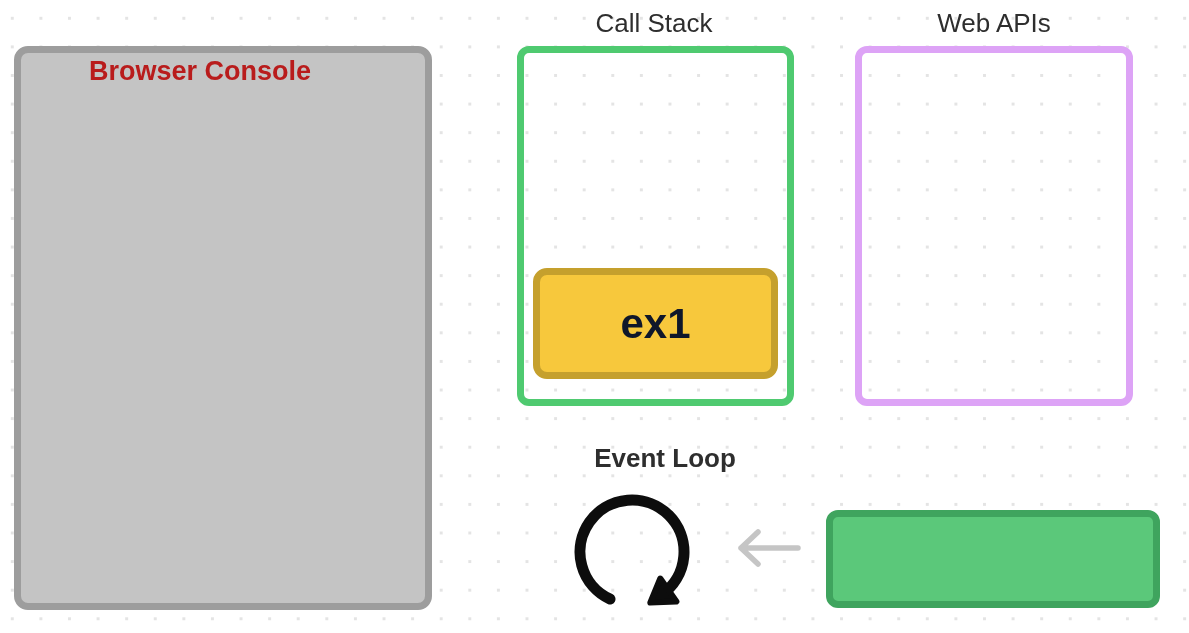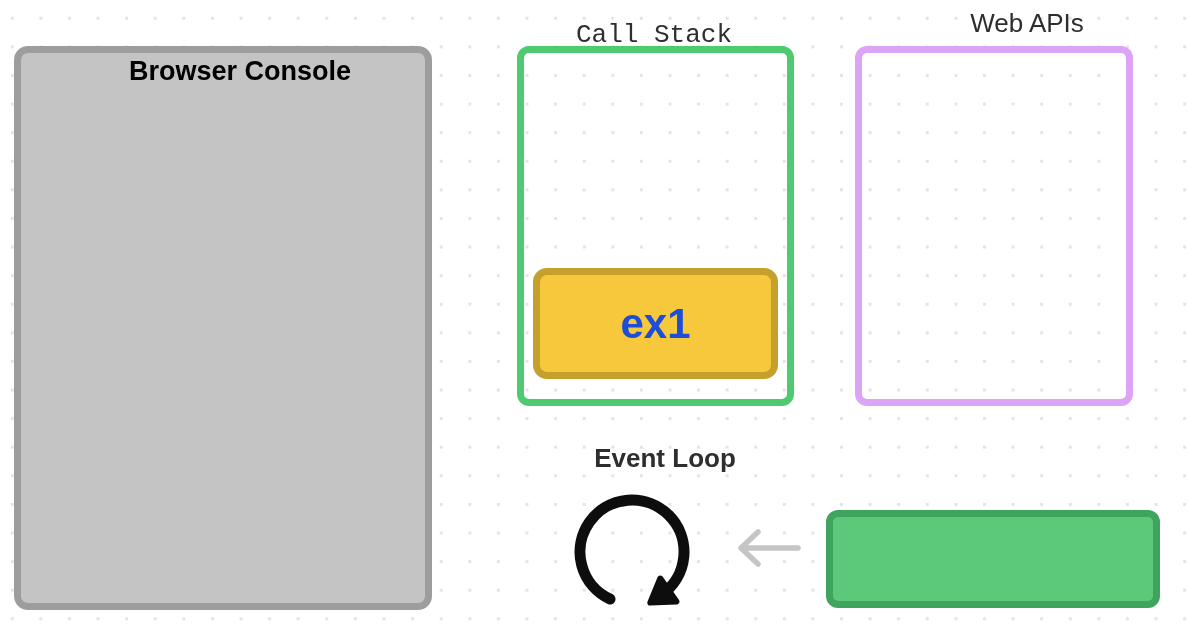--- a/index.html
+++ b/index.html
@@ -15,55 +15,55 @@
   }
   .panel { position:absolute; box-sizing:border-box; }
 
   
   .browser-console {
     left:14px; top:46px; width:418px; height:564px;
     background:#c4c4c4; border:7px solid #9d9d9d; border-radius:14px;
   }
   .bc-title {
     position:absolute; left:0; top:3px; width:358px;
-    text-align:center; font-size:27px; font-weight:700; color:#000000;margin-left:40px;
+    text-align:center; font-size:27px; font-weight:700; color:#b91c1c;
   }
 
   
   .call-stack-box {
     left:517px; top:46px; width:277px; height:360px;
     border:7px solid #4fca70; border-radius:12px; background:transparent;
   }
   .stack-frame {
     position:absolute; left:9px; bottom:20px; width:245px; height:111px;
     box-sizing:border-box;
     background:#f7c83c; border:7px solid #c5a02d; border-radius:14px;
     display:flex; align-items:center; justify-content:center;
-    font-size:42px; font-weight:700; color:#1d4ed8;
+    font-size:42px; font-weight:700; color:#0f172a;
   }
 
   
   .web-apis-box {
     left:855px; top:46px; width:278px; height:360px;
     border:7px solid #dda3f6; border-radius:12px; background:transparent;
   }
 
   
   .callback-queue-box {
     left:826px; top:510px; width:334px; height:98px;
     background:#5bc87a; border:7px solid #3fa45e; border-radius:12px;
   }
 
   
   .sec-label {
     position:absolute; transform:translateX(-50%);
     white-space:nowrap; font-size:26px; color:#2e2e2e; line-height:1.1;
   }
-  .call-stack-label   { left:654px;  top:21px;   font-weight:400;font-family:Liberation Mono, monospace; }
-  .web-apis-label     { left:994px;  top:9px;   font-weight:400;margin-left:33px; }
+  .call-stack-label   { left:654px;  top:9px;   font-weight:400; }
+  .web-apis-label     { left:994px;  top:9px;   font-weight:400; }
   .event-loop-label   { left:620px;  top:444px; font-weight:700;margin-left:45px; }
   .callback-queue-label { left:1001px; top:475px; font-weight:700; }
 
   .loop-icon  { position:absolute; left:567px; top:487px; }
   .flow-arrow { position:absolute; left:730px; top:525px; }
 </style>
 </head>
 <body>
 
 <div class="canvas">

